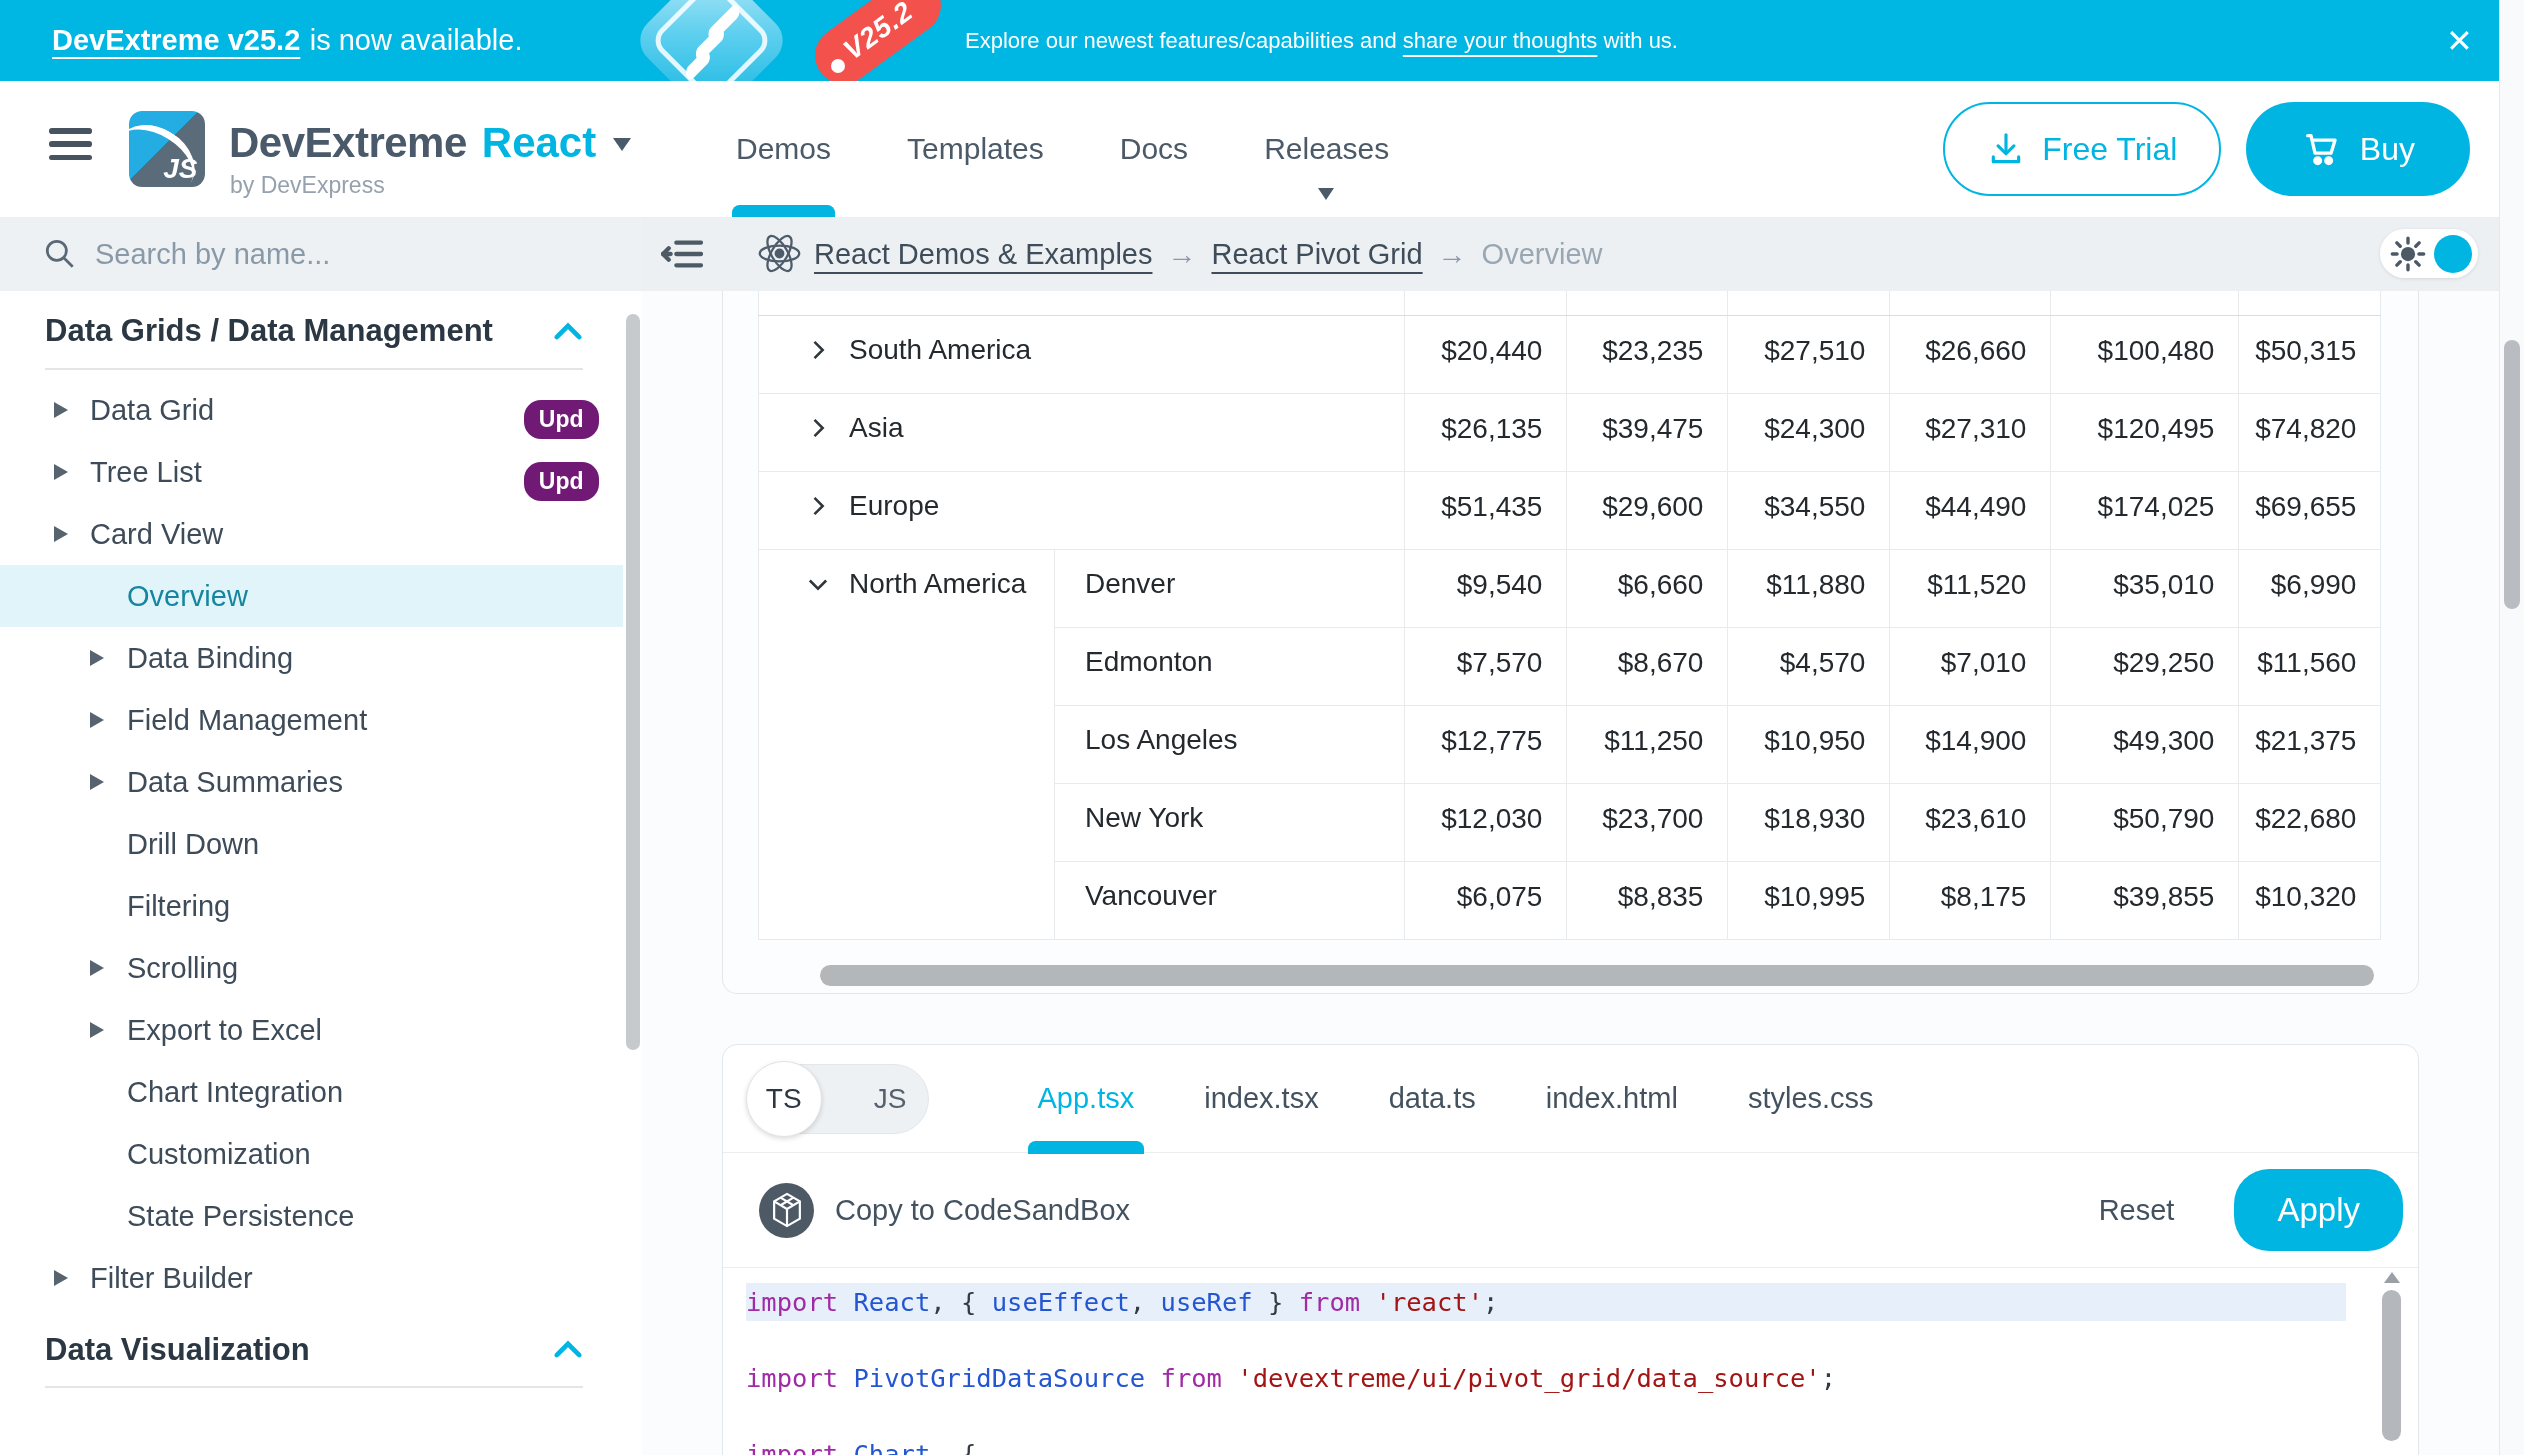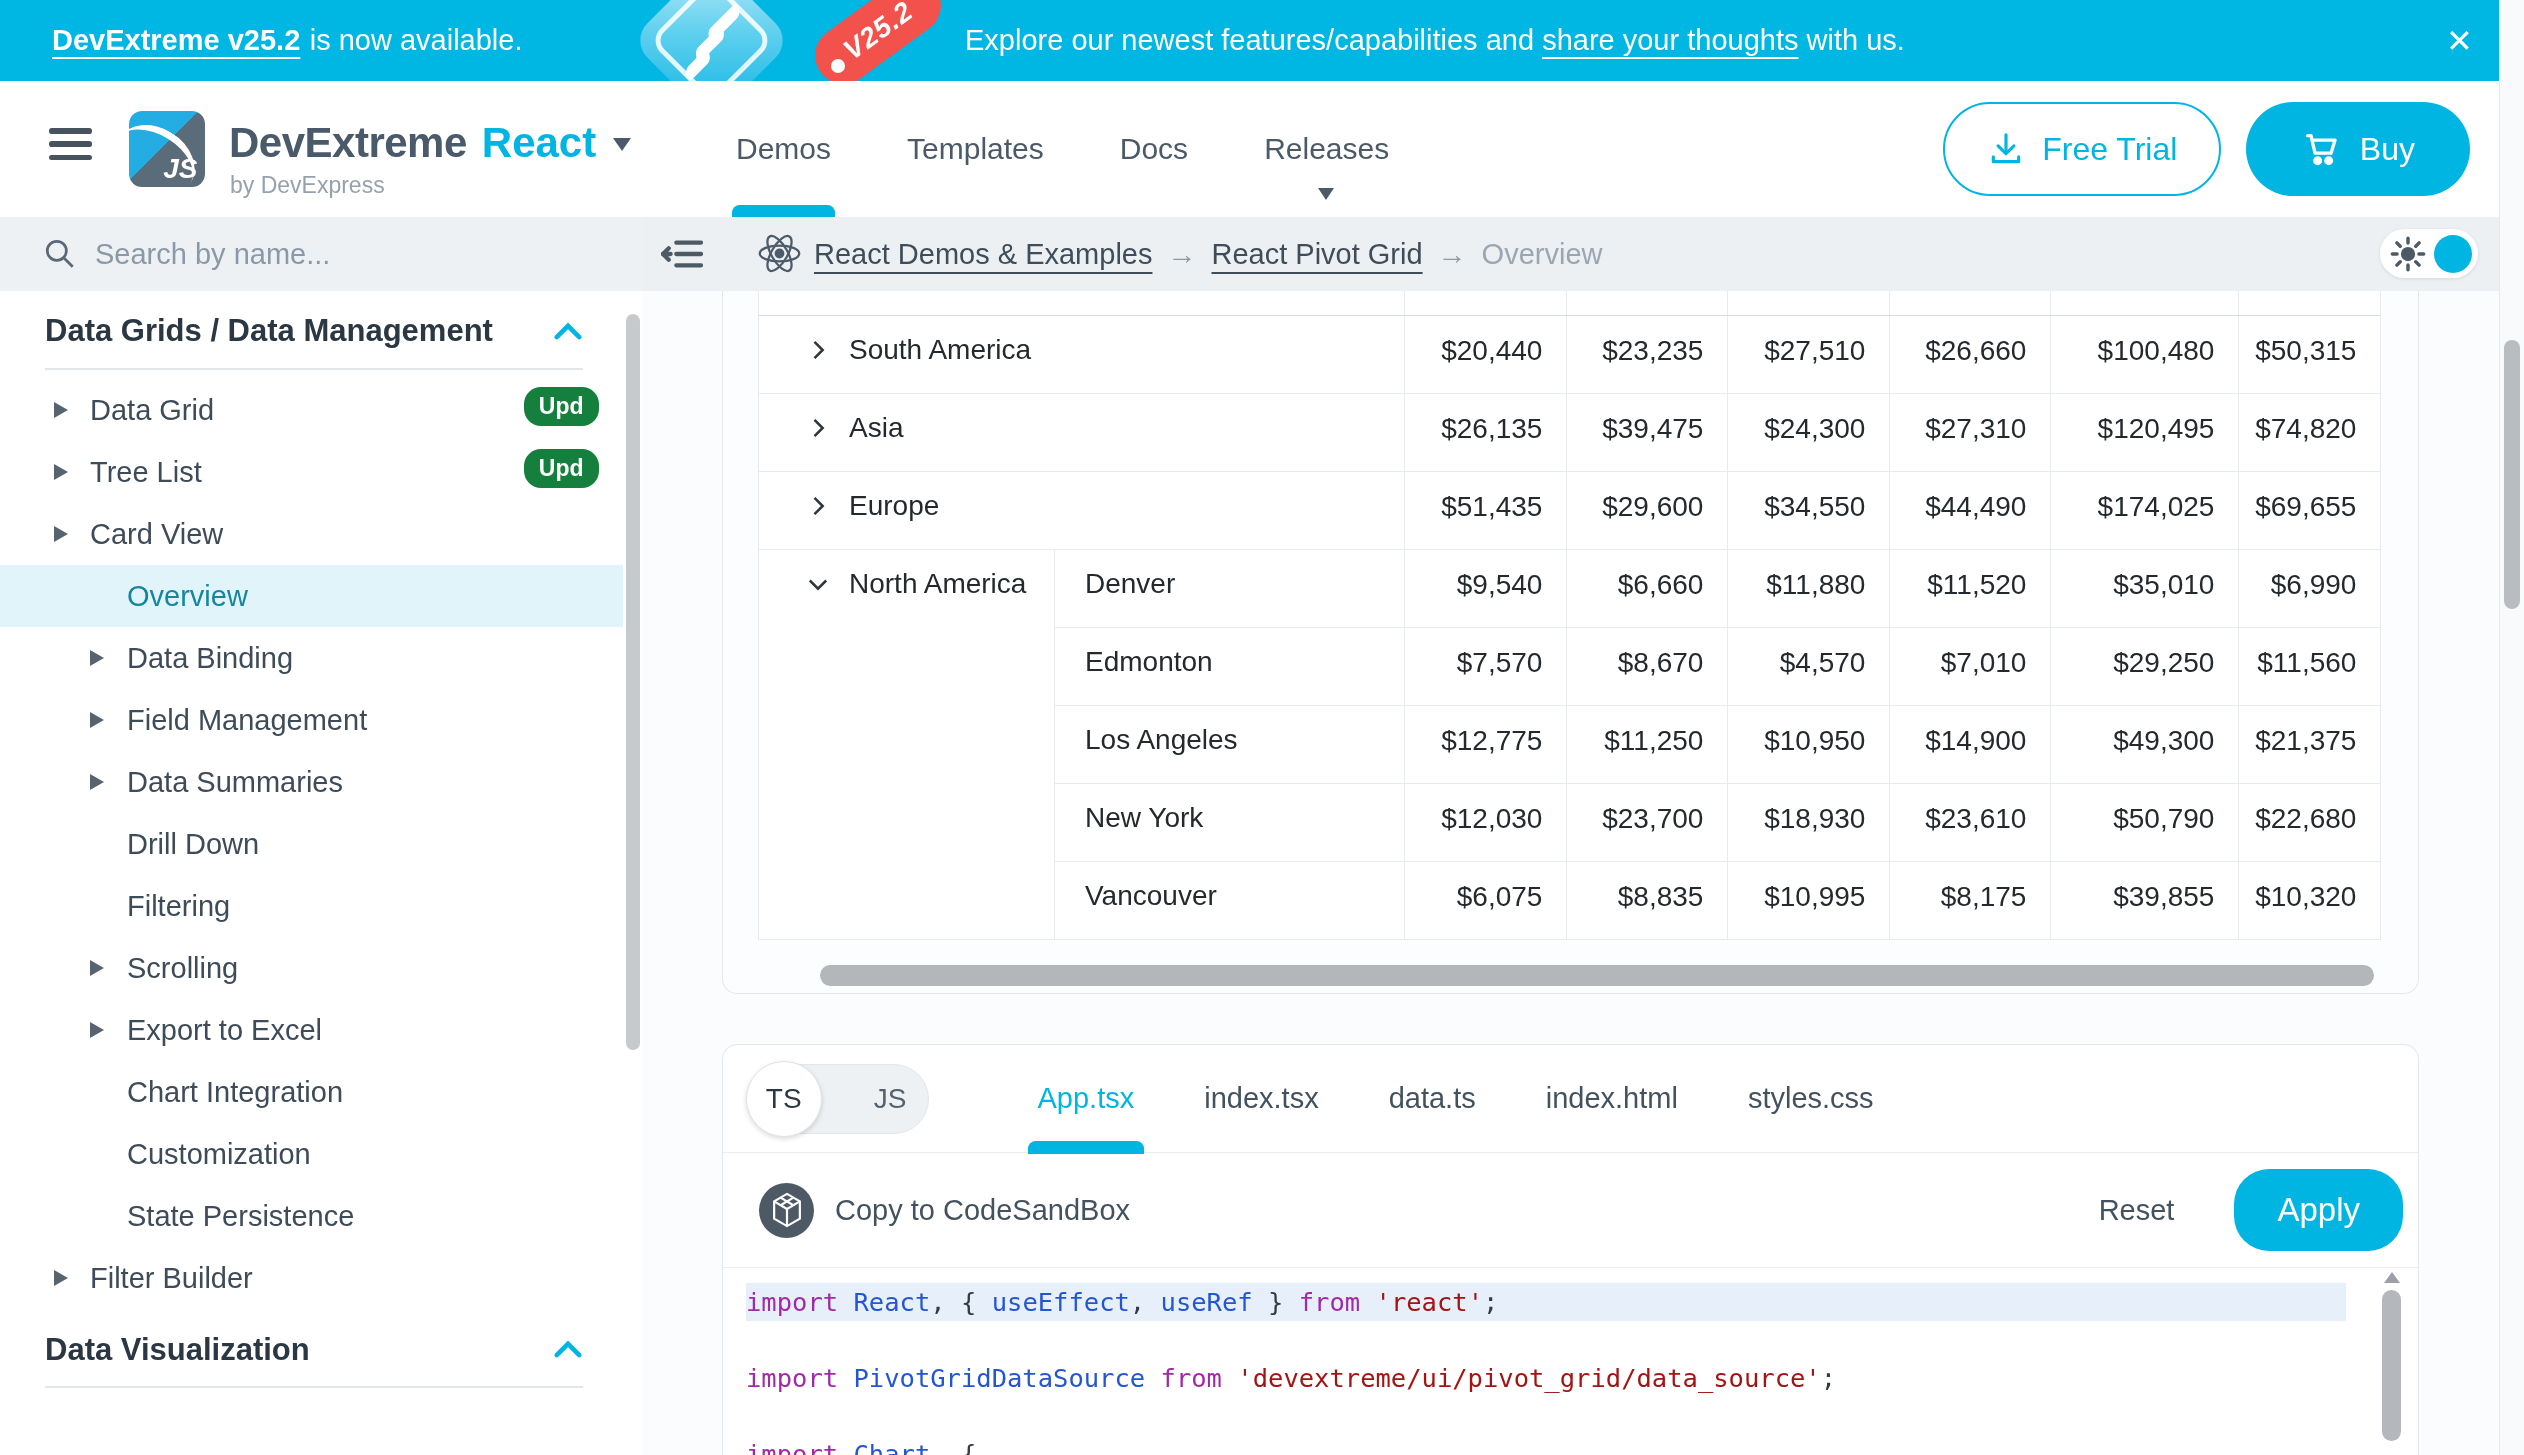--- a/index.html
+++ b/index.html
@@ -3,21 +3,21 @@
 <meta charset="utf-8">
 <style>
   * { box-sizing: border-box; margin: 0; padding: 0; }
   html,body { width:2525px; height:1456px; overflow:hidden; }
   body { font-family:"Liberation Sans", sans-serif; background:#fbfcfd; position:relative; }
 
   
   .banner { position:absolute; top:0; left:0; width:2525px; height:81px; background:#00b6e3; overflow:hidden; z-index:5;padding-left:12px; }
   .banner-left { position:absolute; left:52px; top:0; height:81px; display:flex; align-items:center; font-size:29px; color:#fff; }
   .banner-left a { color:#fff; font-weight:600; text-decoration:underline; text-underline-offset:6.6px; margin-right:9.4px; cursor:pointer; }
-  .banner-center { position:absolute; left:965px; top:0; height:81px; display:flex; align-items:center; font-size:29px; color:#fff; white-space:pre; }
+  .banner-center { position:absolute; left:965px; top:0; height:81px; display:flex; align-items:center; font-size:22px; color:#fff; white-space:pre; }
   .banner-center a { color:#fff; text-decoration:underline; text-underline-offset:6.6px; cursor:pointer; }
   .banner-close { position:absolute; left:2446px; top:0; height:81px; display:flex; align-items:center; font-size:32px; color:#fff; cursor:pointer; }
   .art { position:absolute; left:629px; top:0; width:340px; height:81px; }
   .diamond { position:absolute; left:24.5px; top:-17px; width:115px; height:115px; transform:rotate(45deg); border-radius:24.5px;
              background:linear-gradient(135deg,#c2ecf8 0%,#5fd0ef 45%,#0cb2e0 100%); }
   .diamond .inner { position:absolute; left:13.2px; top:13.2px; right:13.2px; bottom:13.2px; border-radius:17px; border:5.7px solid rgba(255,255,255,.85); }
   .dbar { position:absolute; background:#fff; height:12.3px; border-radius:6.6px; transform:rotate(-45deg) skewX(-24deg); }
   .dbar.b1 { left:74px; top:17px; width:42px; }
   .dbar.b2 { left:62px; top:38px; width:38px; }
   .dbar.b3 { left:53px; top:59px; width:32px; }
@@ -58,21 +58,21 @@
   .side-header { height:62px; margin-top:9.4px; display:flex; align-items:center; justify-content:space-between; padding:0 40px 0 45px;
                  font-size:31px; font-weight:700; color:#2b3844; cursor:pointer; }
   .side-divider { height:1.9px; background:#e2e6e9; margin:5.7px 40px 9.4px 45px; }
   .side-item { position:relative; height:62px; display:flex; align-items:center; font-size:29px; color:#3e4b59; cursor:pointer; }
   .side-item .lbl1 { margin-left:90px; }
   .side-item .lbl2 { margin-left:127px; }
   .side-item.selected { background:#e1f4fa; color:#16859f; }
   .tri-r { position:absolute; width:0; height:0; border-left:14px solid #57646f; border-top:8.5px solid transparent; border-bottom:8.5px solid transparent; }
   .tri-d { position:absolute; width:0; height:0; border-top:14px solid #00b5e2; border-left:8.5px solid transparent; border-right:8.5px solid transparent; top:26.4px; }
   .pos1 { left:54px; } .pos2 { left:90px; }
-  .badge { position:absolute; right:24.5px; top:8px; background:#15803d; color:#fff; font-size:23px; font-weight:600; padding:5.7px 15px; border-radius:17px; }
+  .badge { position:absolute; right:24.5px; top:21px; background:#701a75; color:#fff; font-size:23px; font-weight:600; padding:5.7px 15px; border-radius:17px; }
   .side-scrollbar { position:absolute; right:1.9px; top:97px; width:14px; height:736px; background:#c6cacd; border-radius:7.6px; cursor:pointer; }
 
   
   .bcrumb { position:absolute; top:217px; left:642px; right:26.4px; height:74px; background:#ecf0f3; z-index:2; }
   .collapse-ico { position:absolute; left:19px; top:19px; cursor:pointer; }
   .react-ico { position:absolute; left:113px; top:13.2px; }
   .crumbs { position:absolute; left:172px; top:0; height:74px; display:flex; align-items:center; font-size:29px; white-space:pre; }
   .crumb-link { color:#3f4d5a; text-decoration:underline; text-underline-offset:7.6px; text-decoration-thickness:1.9px; cursor:pointer; }
   .crumb-sep { color:#8b99a6; margin:0 15px; }
   .crumb-current { color:#9aa6b1; }

